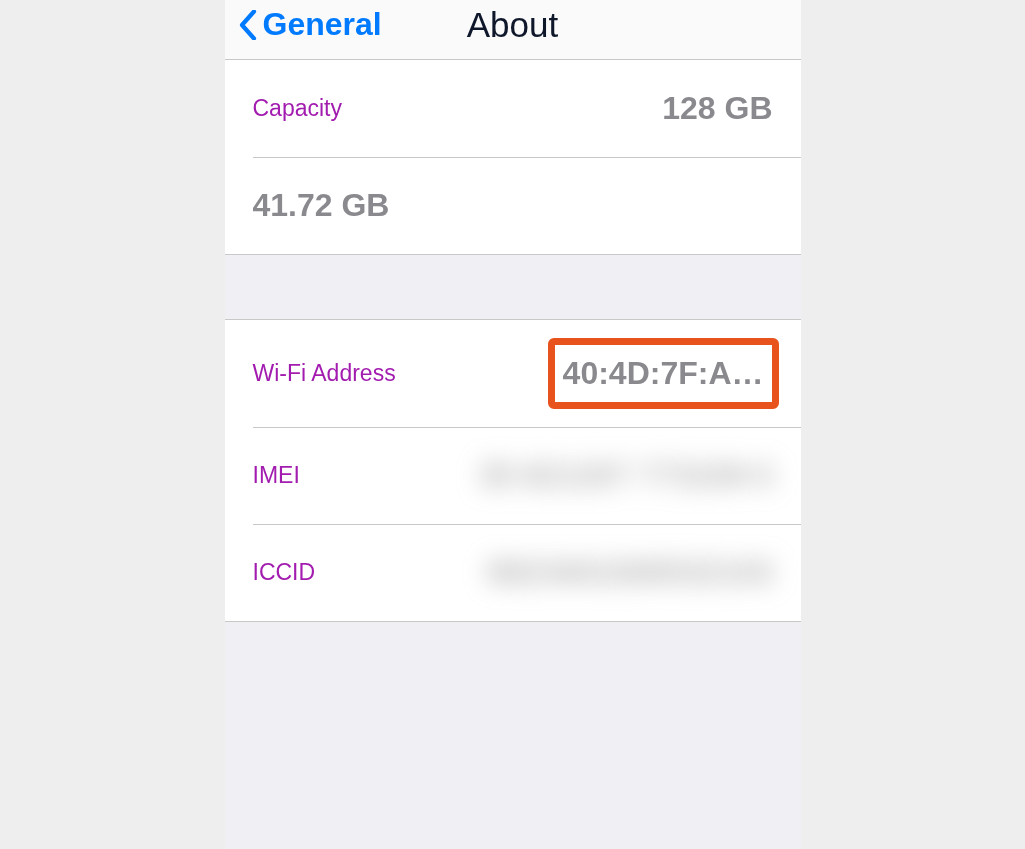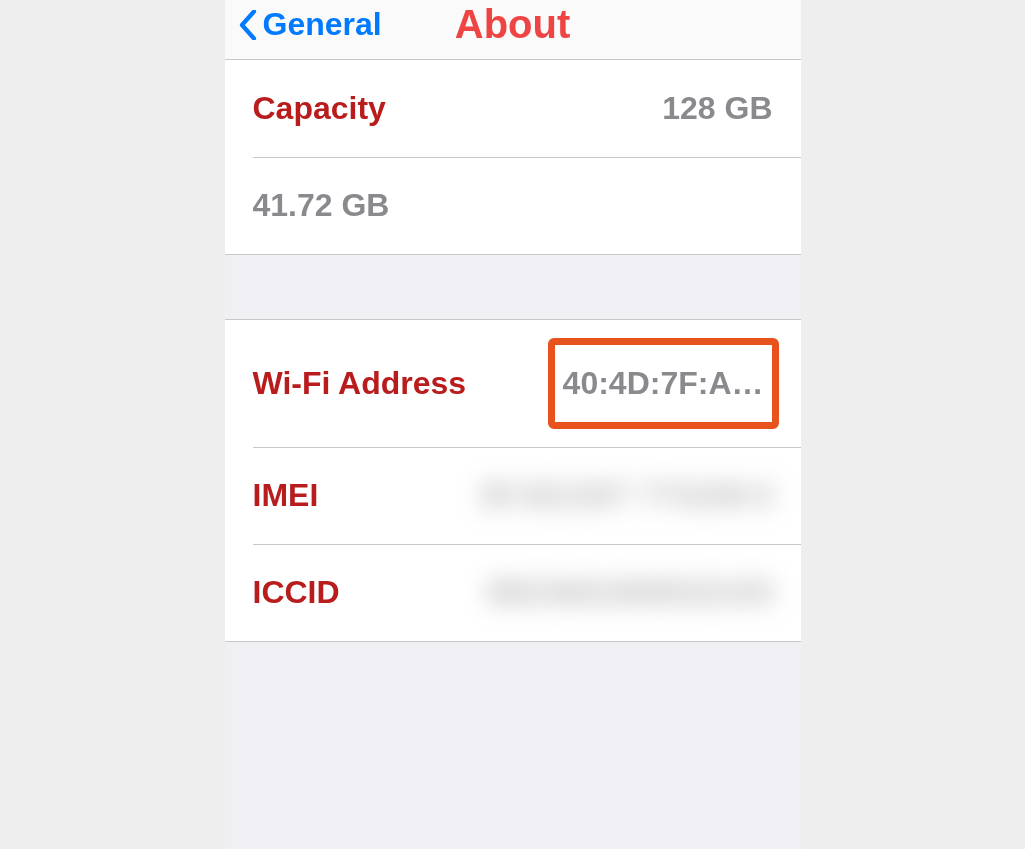--- a/index.html
+++ b/index.html
@@ -41,23 +41,23 @@
     }
     .chevron {
       width: 18px;
       height: 30px;
       margin-right: 6px;
     }
     .nav-title {
       position: absolute;
       left: 50%;
       transform: translateX(-50%);
-      font-size: 40px;
-      font-weight: 700;
-      color: #ef4444;
+      font-size: 35px;
+      font-weight: 400;
+      color: #0f172a;
     }
     .section-group {
       background: #fff;
       border-top: 1px solid #c8c8c8;
       border-bottom: 1px solid #c8c8c8;
     }
     .row {
       display: flex;
       align-items: center;
       justify-content: space-between;
@@ -67,41 +67,41 @@
     .row + .row::before {
       content: '';
       position: absolute;
       top: 0;
       left: 28px;
       right: 0;
       height: 1px;
       background: #c8c8c8;
     }
     .row-label {
-      font-size: 32px;
-      color: #b91c1c;
-      font-weight: 700;
+      font-size: 23px;
+      color: #a21caf;
+      font-weight: 400;
       white-space: nowrap;
     }
     .row-value {
       font-size: 32px;
       color: #8a8a8e;
       font-weight: 700;
       text-align: right;
       white-space: nowrap;
       overflow: hidden;
     }
     .spacer {
       height: 64px;
       background: #efeff4;
     }
     .highlight-box {
       border: 7px solid #e8521c;
       border-radius: 6px;
-      padding: 20px 8px;
+      padding: 10px 8px;
       margin: -12px -6px -12px 17px;
       background: #fff;
     }
     .blurred {
       filter: blur(12px);
       color: #8a8a8e;
       font-size: 32px;
       user-select: none;
       overflow: hidden;
     }

